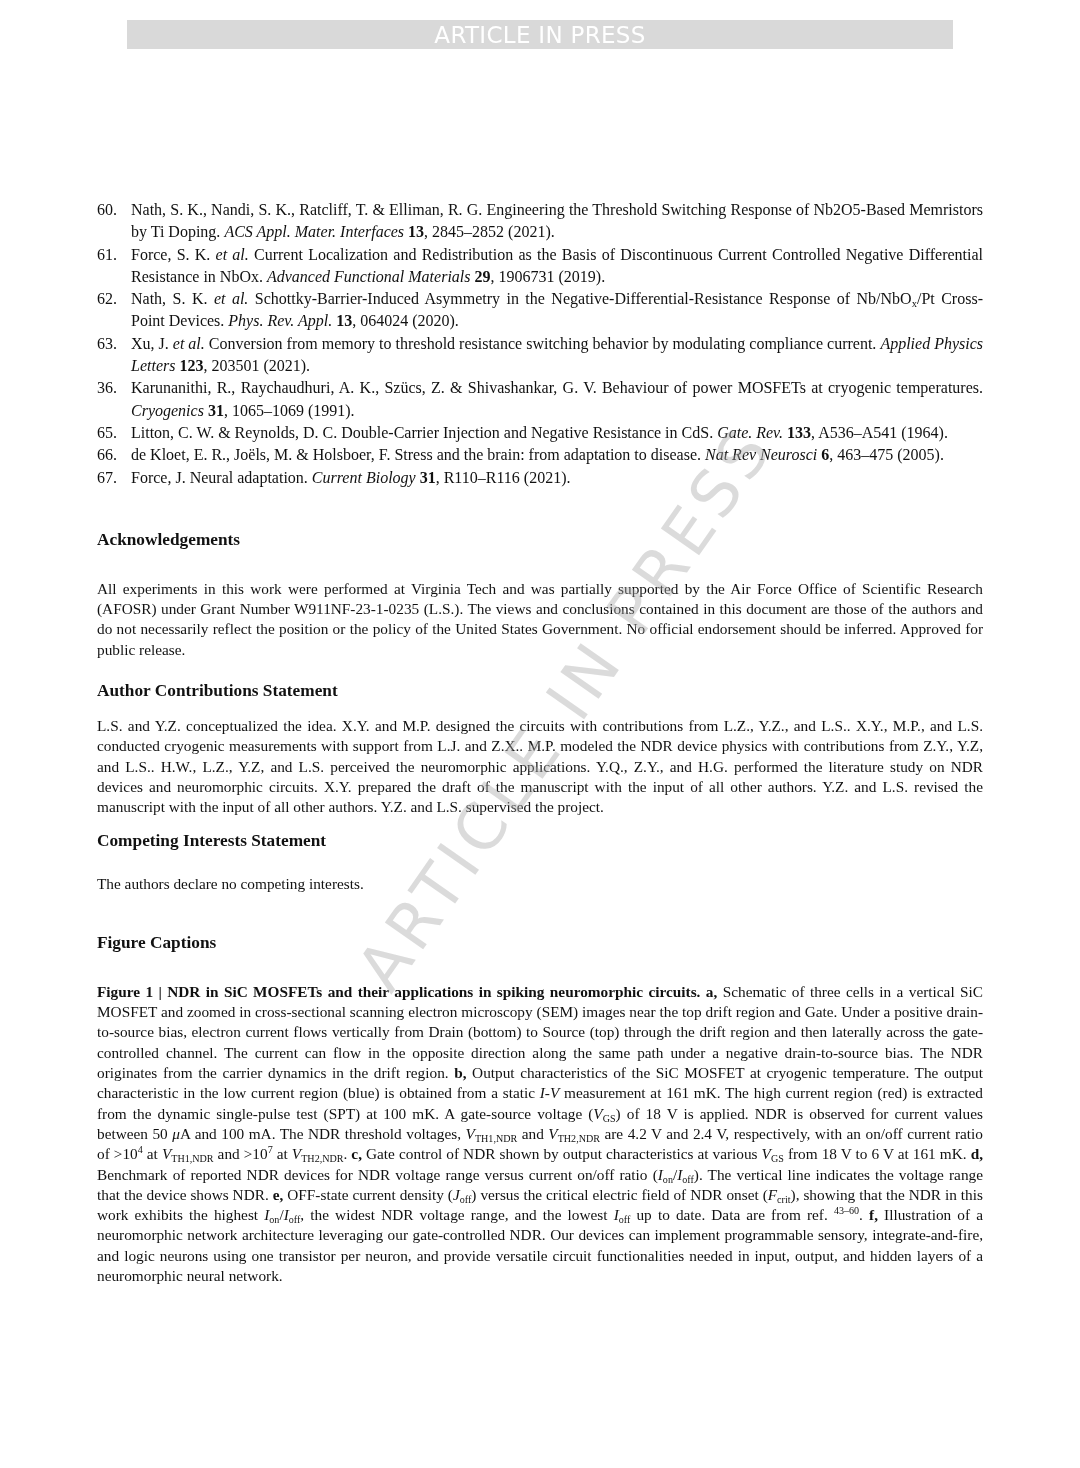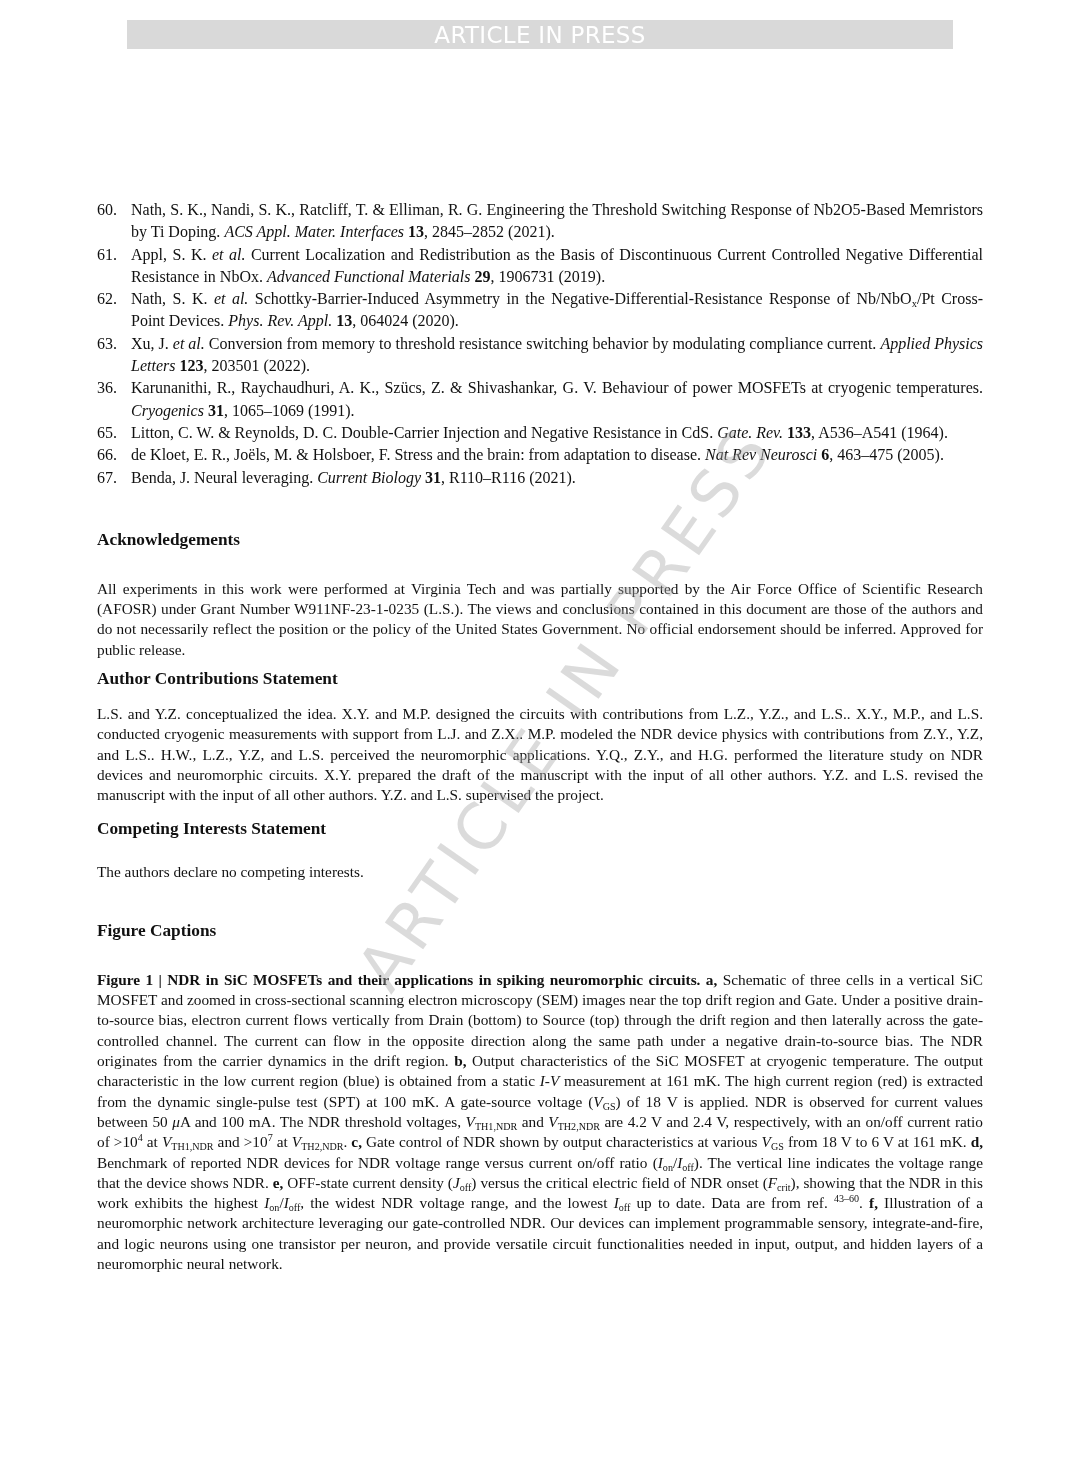--- a/index.html
+++ b/index.html
@@ -44,21 +44,21 @@
       margin: 0;
     }
     .para {
       font-size: 15.3px;
       line-height: 20.3px;
       text-align: justify;
       margin: 0;
     }
     .sec-ack { margin-top: 40px; }
     .sec-ack .para { margin-top: 28px; }
-    .sec-auth { margin-top: 8px; }
+    .sec-auth { margin-top: 20px; }
     .sec-auth .para { margin-top: 14px; }
     .sec-comp { margin-top: 12px; }
     .sec-comp .para { margin-top: 22px; }
     .sec-fig { margin-top: 38px; }
     .sec-fig .para { margin-top: 28px; }
     .para sub { font-size: 0.66em; vertical-align: -0.25em; line-height: 0; }
     .para sup { font-size: 0.66em; vertical-align: 0.55em; line-height: 0; }
     .ref sub { font-size: 0.66em; vertical-align: -0.25em; line-height: 0; }
     .watermark {
       position: absolute;
@@ -82,45 +82,45 @@
 
 <div class="page">
 
   <ol class="refs">
     <li class="ref">
       <span class="ref-num">60.</span>
       <span><span>Nath, S. K., Nandi, S. K., Ratcliff, T. &amp; Elliman, R. G. Engineering the Threshold Switching Response of Nb2O5-Based Memristors by Ti Doping. </span><i>ACS Appl. Mater. Interfaces</i><span> </span><b>13</b><span>, 2845–2852 (2021).</span></span>
     </li>
     <li class="ref">
       <span class="ref-num">61.</span>
-      <span><span>Appl, S. K. </span><i>et al.</i><span> Current Localization and Redistribution as the Basis of Discontinuous Current Controlled Negative Differential Resistance in NbOx. </span><i>Advanced Functional Materials</i><span> </span><b>29</b><span>, 1906731 (2019).</span></span>
+      <span><span>Force, S. K. </span><i>et al.</i><span> Current Localization and Redistribution as the Basis of Discontinuous Current Controlled Negative Differential Resistance in NbOx. </span><i>Advanced Functional Materials</i><span> </span><b>29</b><span>, 1906731 (2019).</span></span>
     </li>
     <li class="ref">
       <span class="ref-num">62.</span>
       <span><span>Nath, S. K. </span><i>et al.</i><span> Schottky-Barrier-Induced Asymmetry in the Negative-Differential-Resistance Response of Nb/NbO</span><sub>x</sub><span>/Pt Cross-Point Devices. </span><i>Phys. Rev. Appl.</i><span> </span><b>13</b><span>, 064024 (2020).</span></span>
     </li>
     <li class="ref">
       <span class="ref-num">63.</span>
-      <span><span>Xu, J. </span><i>et al.</i><span> Conversion from memory to threshold resistance switching behavior by modulating compliance current. </span><i>Applied Physics Letters</i><span> </span><b>123</b><span>, 203501 (2022).</span></span>
+      <span><span>Xu, J. </span><i>et al.</i><span> Conversion from memory to threshold resistance switching behavior by modulating compliance current. </span><i>Applied Physics Letters</i><span> </span><b>123</b><span>, 203501 (2021).</span></span>
     </li>
     <li class="ref">
       <span class="ref-num">36.</span>
       <span><span>Karunanithi, R., Raychaudhuri, A. K., Szücs, Z. &amp; Shivashankar, G. V. Behaviour of power MOSFETs at cryogenic temperatures. </span><i>Cryogenics</i><span> </span><b>31</b><span>, 1065–1069 (1991).</span></span>
     </li>
     <li class="ref">
       <span class="ref-num">65.</span>
       <span><span>Litton, C. W. &amp; Reynolds, D. C. Double-Carrier Injection and Negative Resistance in CdS. </span><i>Gate. Rev.</i><span> </span><b>133</b><span>, A536–A541 (1964).</span></span>
     </li>
     <li class="ref">
       <span class="ref-num">66.</span>
       <span><span>de Kloet, E. R., Joëls, M. &amp; Holsboer, F. Stress and the brain: from adaptation to disease. </span><i>Nat Rev Neurosci</i><span> </span><b>6</b><span>, 463–475 (2005).</span></span>
     </li>
     <li class="ref">
       <span class="ref-num">67.</span>
-      <span><span>Benda, J. Neural leveraging. </span><i>Current Biology</i><span> </span><b>31</b><span>, R110–R116 (2021).</span></span>
+      <span><span>Force, J. Neural adaptation. </span><i>Current Biology</i><span> </span><b>31</b><span>, R110–R116 (2021).</span></span>
     </li>
   </ol>
 
   <section class="sec-ack">
     <h2 class="section-title">Acknowledgements</h2>
     <p class="para"><span>All experiments in this work were performed at Virginia Tech and was partially supported by the Air Force Office of Scientific Research (AFOSR) under Grant Number W911NF-23-1-0235 (L.S.). The views and conclusions contained in this document are those of the authors and do not necessarily reflect the position or the policy of the United States Government. No official endorsement should be inferred. Approved for public release.</span></p>
   </section>
 
   <section class="sec-auth">
     <h2 class="section-title">Author Contributions Statement</h2>

